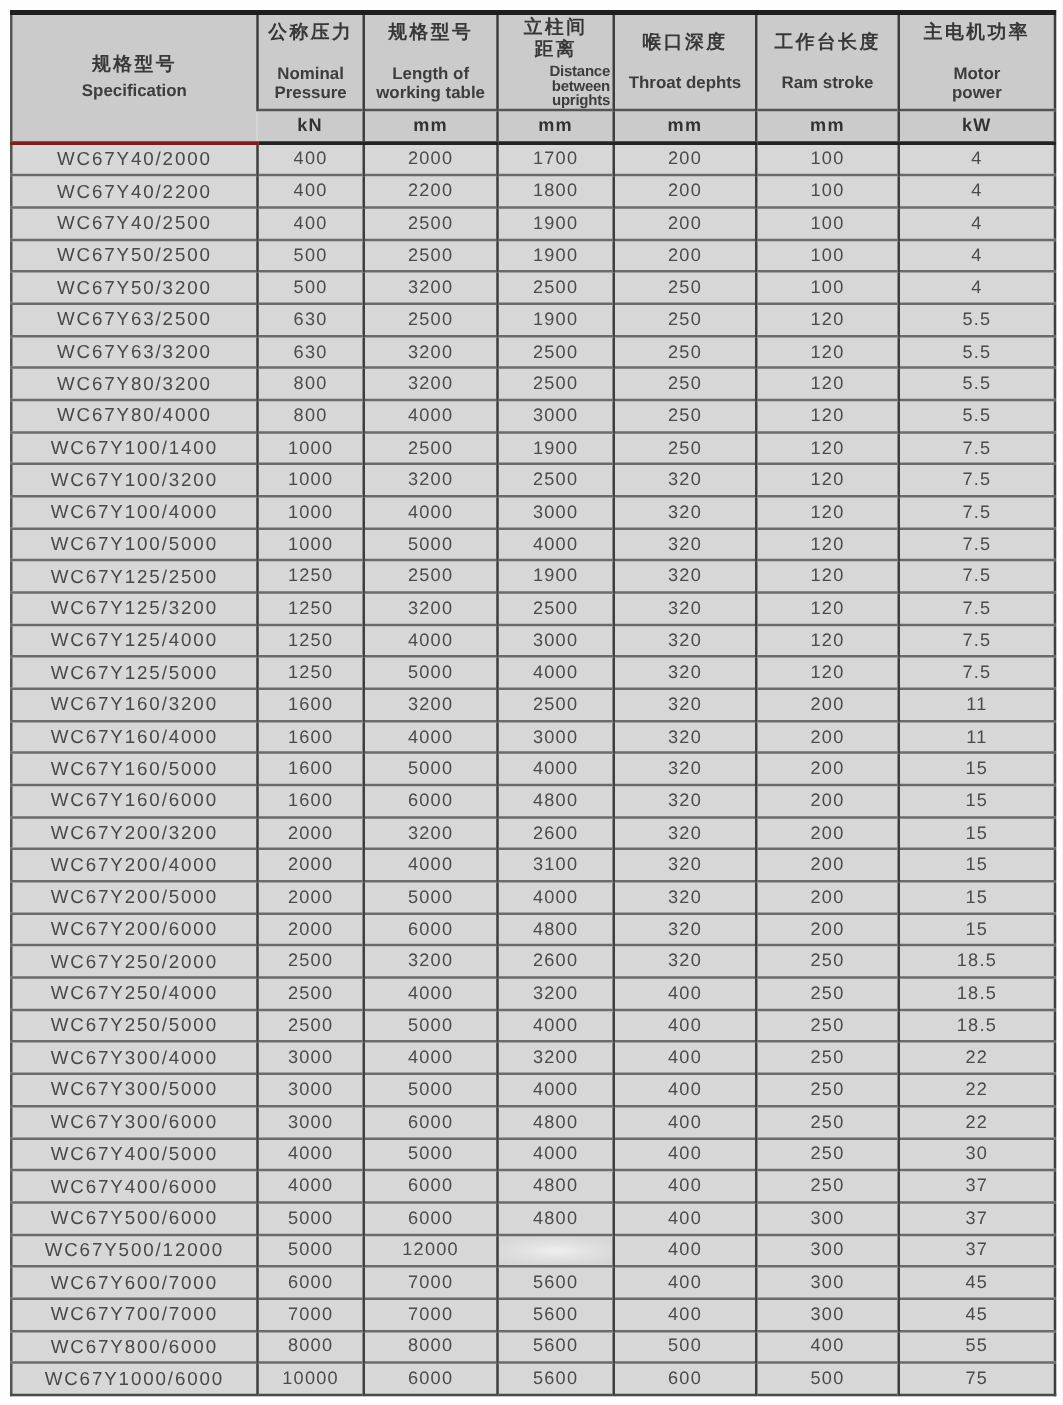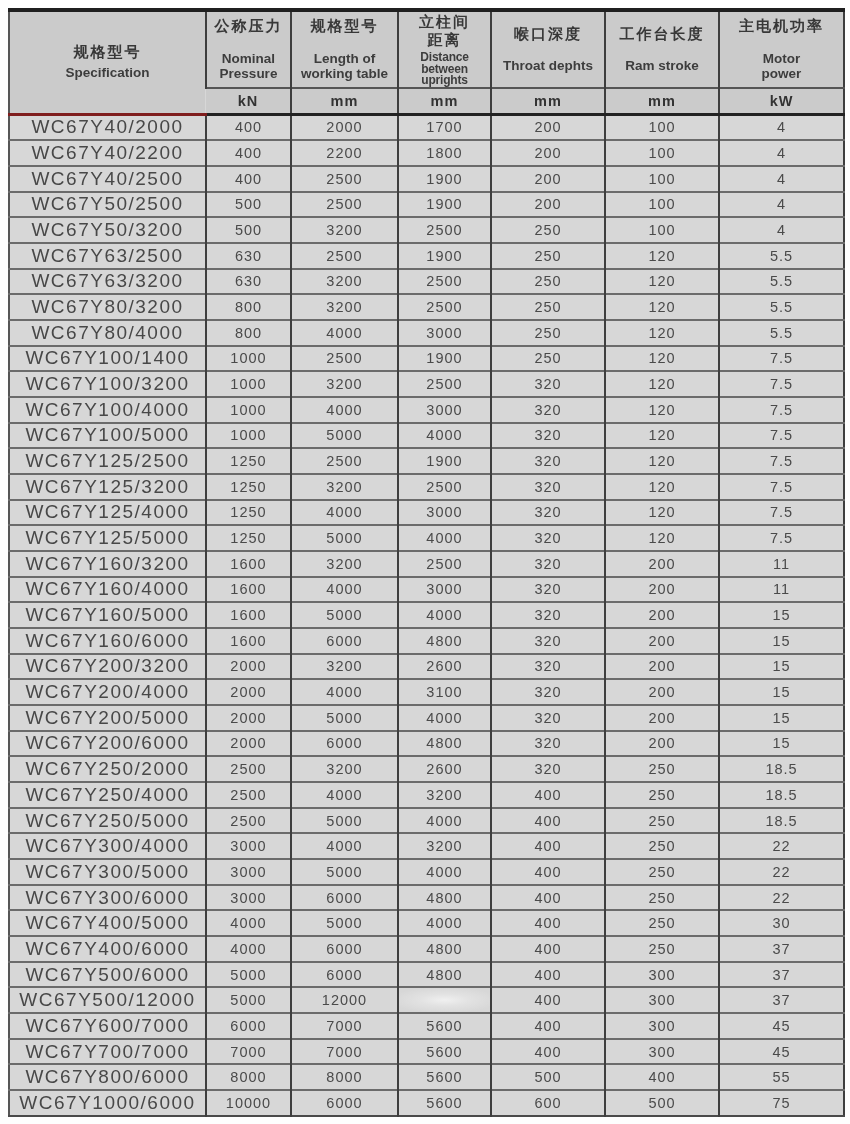--- a/index.html
+++ b/index.html
@@ -62,20 +62,21 @@
     line-height: 1.1;
     letter-spacing: 0px;
     margin-top: 16px;
     font-weight: bold;
   }
   th.col-distance-between-uprights .en {
     font-size: 12px;
     line-height: 0.95;
     margin-top: 2px;
     letter-spacing: -0.2px;
+    text-align: right;
   }
   th.spec-head { border-bottom: 3px solid #7f1d1d; }
   th.spec-head .en { margin-top: 4px; }
 
   tr.hdr-units th {
     font-size: 14.5px;
     color: #333333;
     border-top: 2px solid #555555;
     border-bottom: 3px solid #222222;
     letter-spacing: 1px;
@@ -83,21 +84,21 @@
 
   tbody td {
     border-top: 2px solid #6b6b6b;
     background: #d7d7d7;
     font-size: 14.5px;
     color: #4a4a4a;
     letter-spacing: 1px;
   }
   tbody tr:first-child td { border-top: none; }
   tbody td.spec-cell {
-    font-size: 19px;
+    font-size: 15px;
     letter-spacing: 1.5px;
     color: #484848;
   }
   tbody td.erased {
     background: radial-gradient(ellipse 60% 55% at 50% 50%, #f0f0f0 0%, #e2e2e2 45%, #d7d7d7 100%);
   }
 </style>
 </head>
 <body>
 

